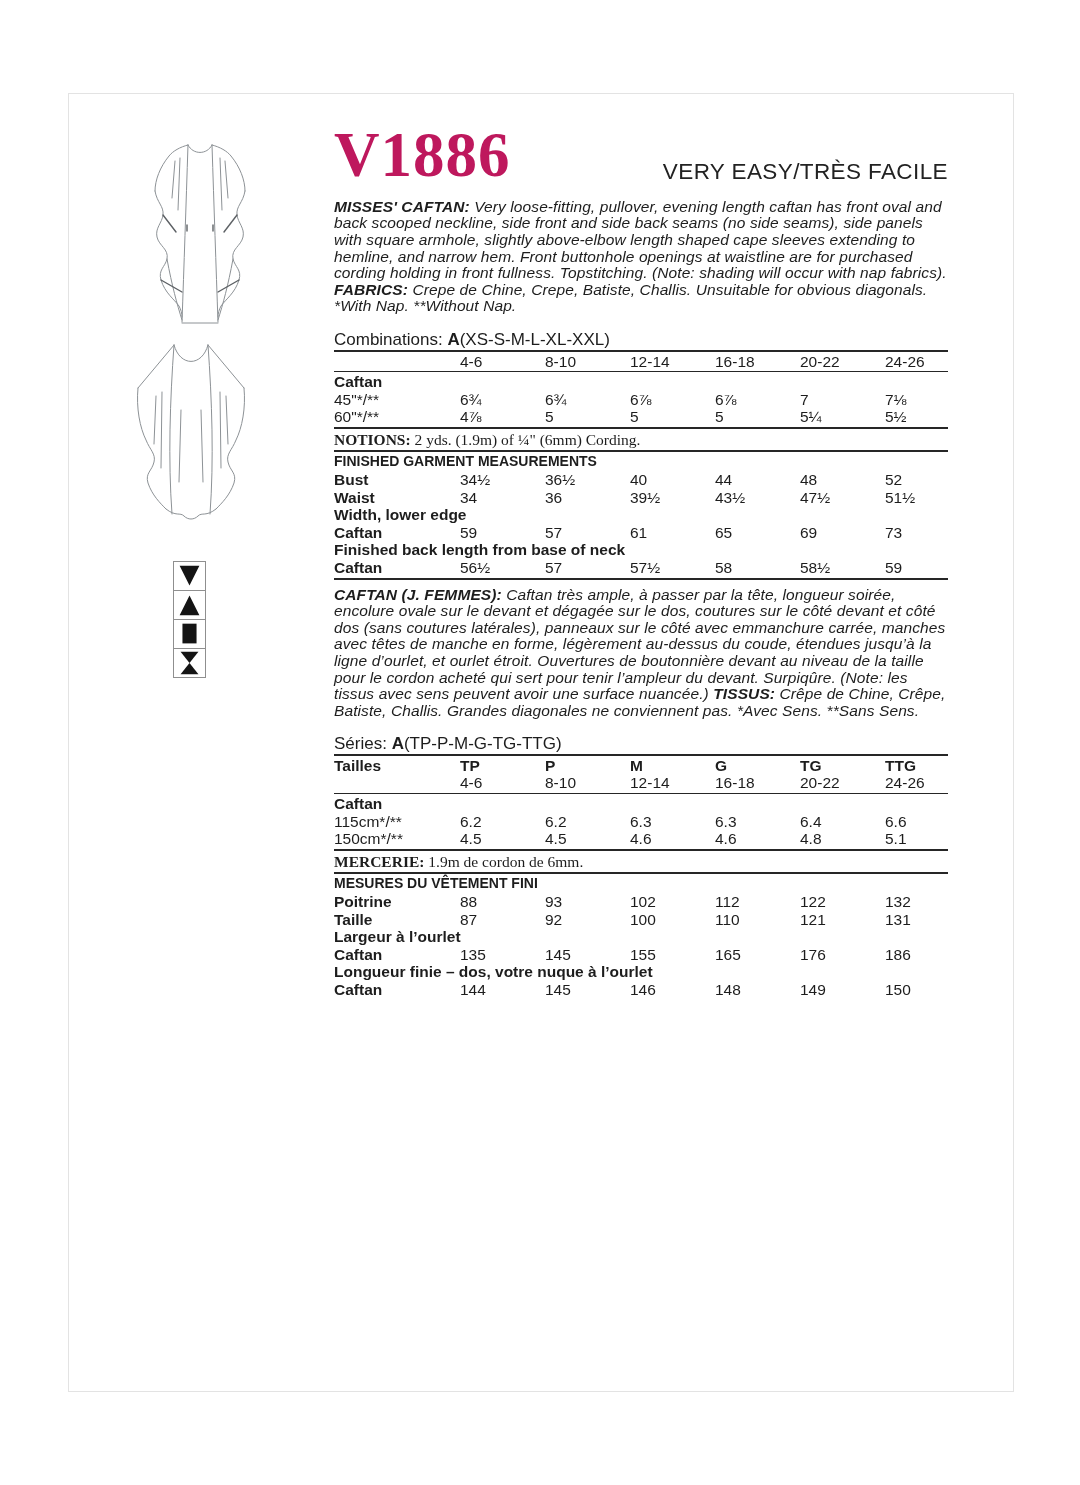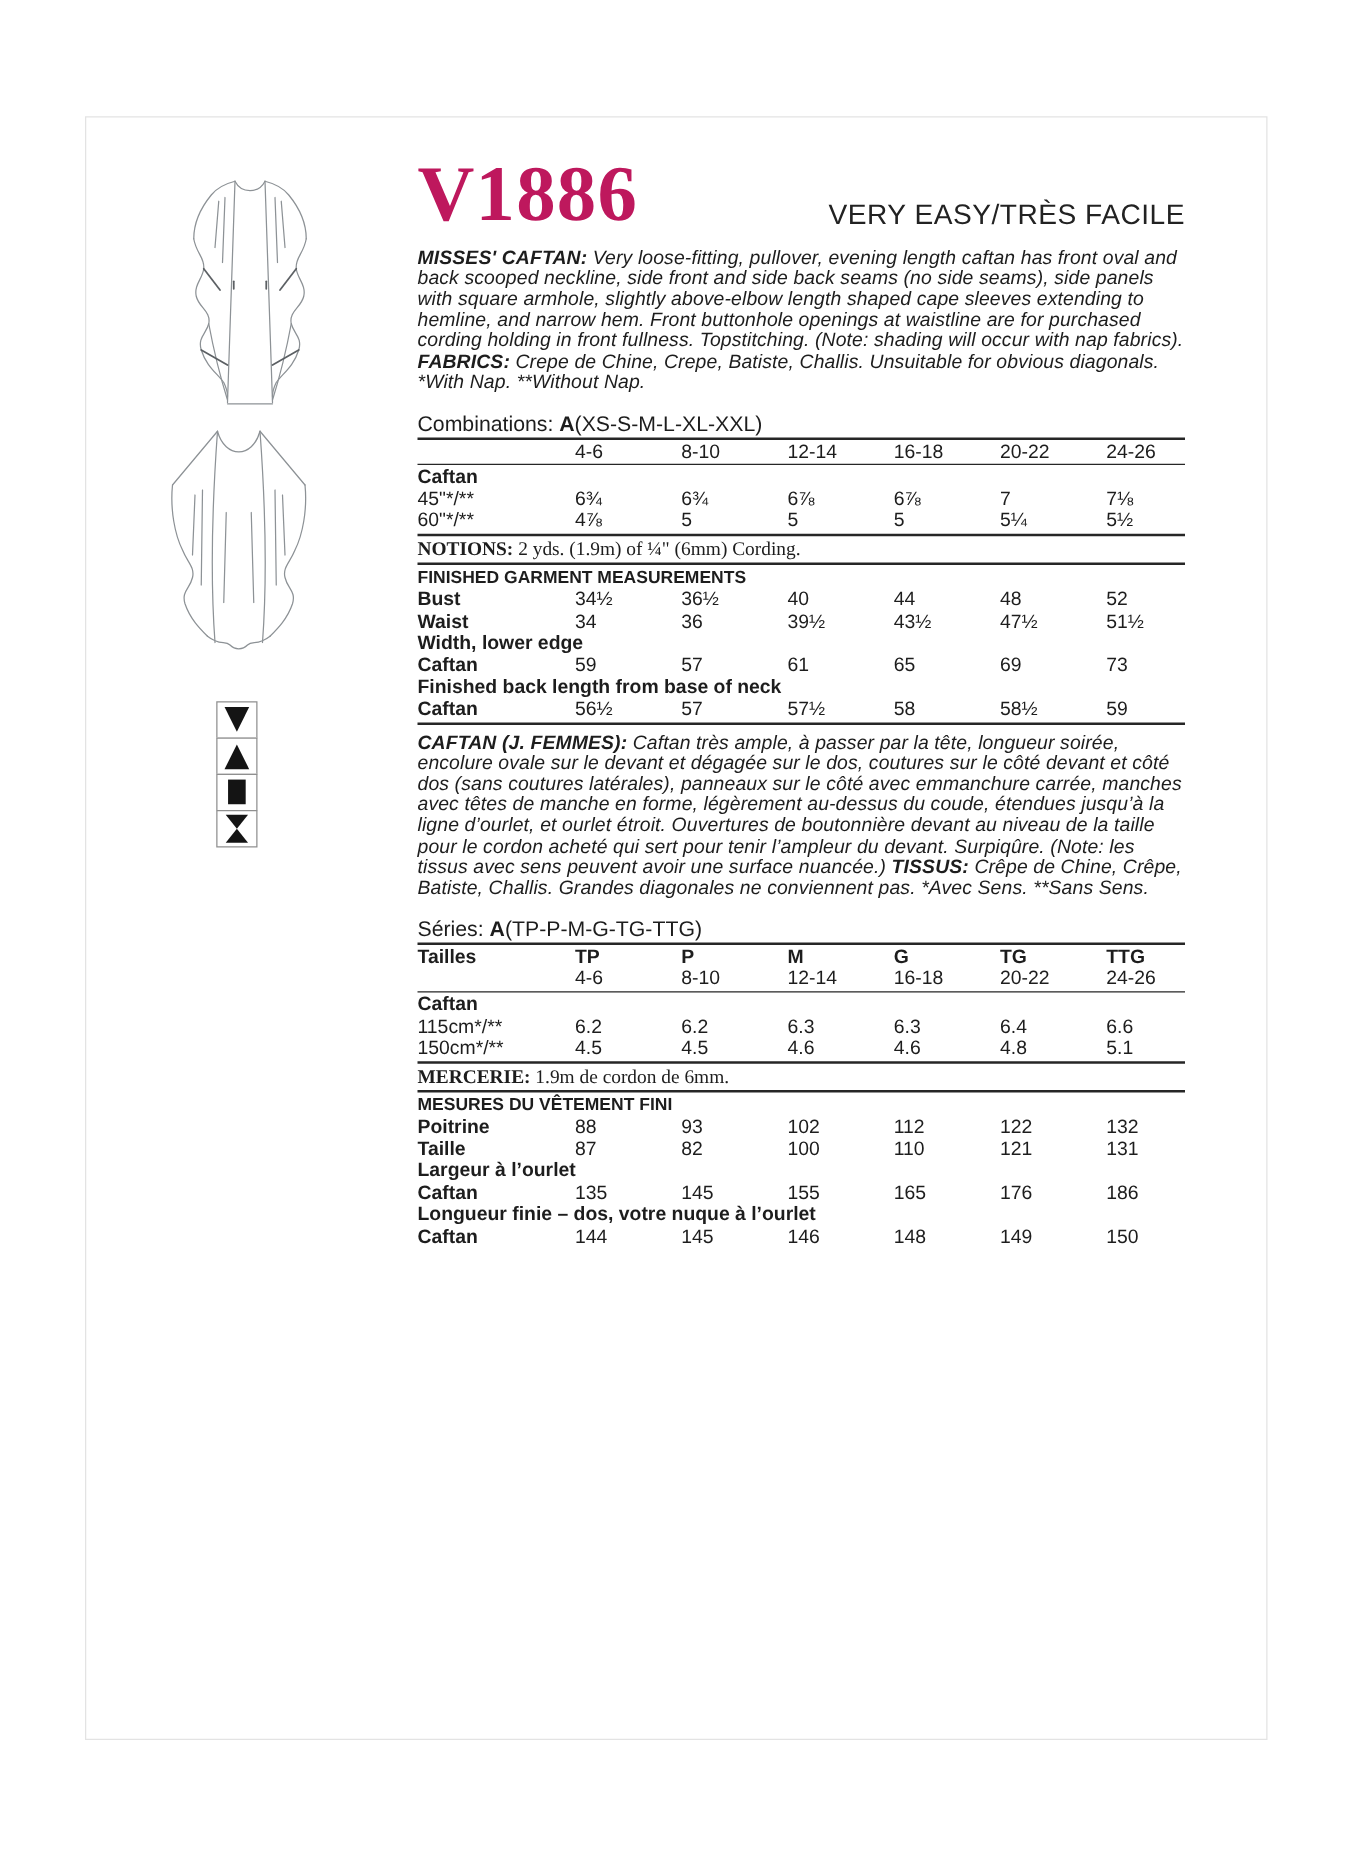--- a/index.html
+++ b/index.html
@@ -332,21 +332,21 @@
             <td>88</td>
             <td>93</td>
             <td>102</td>
             <td>112</td>
             <td>122</td>
             <td>132</td>
           </tr>
           <tr>
             <td class="b">Taille</td>
             <td>87</td>
-            <td>82</td>
+            <td>92</td>
             <td>100</td>
             <td>110</td>
             <td>121</td>
             <td>131</td>
           </tr>
           <tr>
             <td class="b" colspan="7">Largeur à l’ourlet</td>
           </tr>
           <tr>
             <td class="b">Caftan</td>

